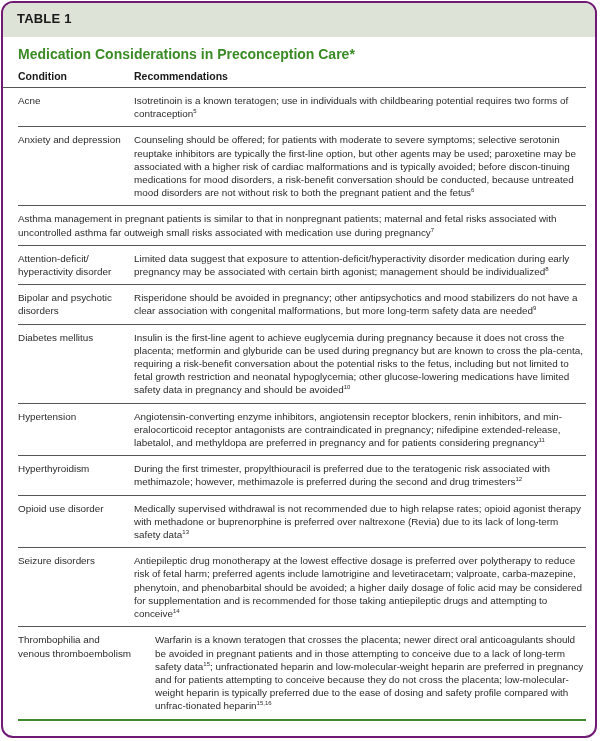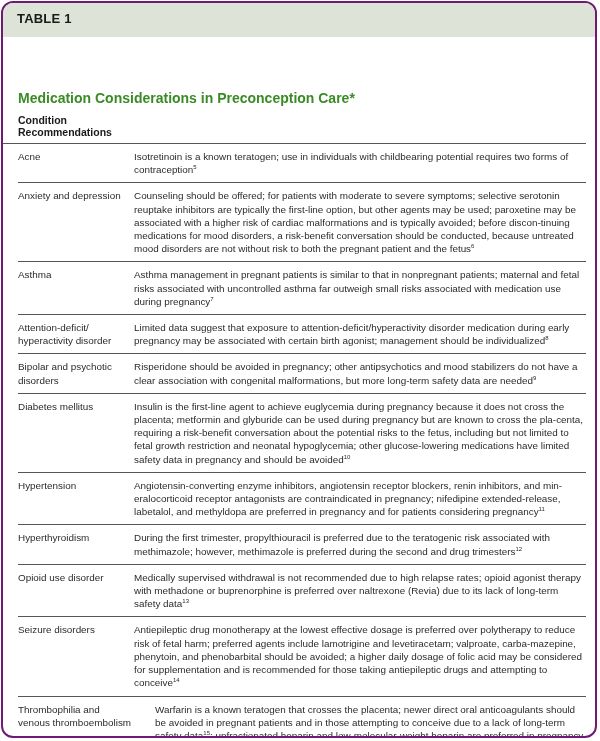--- a/index.html
+++ b/index.html
@@ -6,23 +6,23 @@
   body { width: 600px; height: 741px; overflow: hidden; font-family: "Liberation Sans", sans-serif; color: #222; }
   .frame {
     position: absolute; left: 1px; top: 1px; width: 596px; height: 737px;
     border: 2px solid #701a75; border-radius: 12px; box-sizing: border-box; overflow: hidden; background: #fff;
   }
   .table-label-bar {
     background: #dde3d6; height: 34px; box-sizing: border-box; padding: 8px 0 0 14px;
     font-weight: bold; font-size: 13px; color: #1a1a1a; letter-spacing: 0.2px;
   }
   .title {
-    color: #3a8a25; font-weight: bold; font-size: 14px; padding: 9px 14px 0 15px; height: 17px; margin-top: 44px;
+    color: #3a8a25; font-weight: bold; font-size: 14px; padding: 9px 14px 0 15px; height: 17px;
   }
-  .thead { display: flex; font-weight: bold; font-size: 10.5px; color: #1a1a1a; padding: 7px 0 5px 15px; margin-right: 9px; border-bottom: 1.5px solid #555; flex-direction: column; }
+  .thead { display: flex; font-weight: bold; font-size: 10.5px; color: #1a1a1a; padding: 7px 0 5px 15px; margin-right: 9px; border-bottom: 1.5px solid #555; }
   .c1 { width: 116px; flex: none; }
   .c2 { flex: 1; }
   .rows { margin: 0 9px 12px 15px; }
   .row { display: flex; font-size: 9.9px; line-height: 13.2px; padding: 6px 0 6px 0; border-bottom: 1.5px solid #555; color: #2b2b2b; }
   .row:last-child { border-bottom: 2px solid #3f8a2e; gap: 21px; }
   .row .c2 { padding-right: 2px; }
   sup { font-size: 6px; line-height: 0; vertical-align: super; }
   .footnote { font-size: 8.6px; line-height: 12.2px; color: #333; padding: 6px 9px 0 15px; text-align: justify; }
 </style>
 </head>
@@ -38,21 +38,20 @@
   <div class="rows">
     <div class="row">
         <div class="c1">Acne</div>
         <div class="c2"><span>Isotretinoin is a known teratogen; use in individuals with childbearing potential requires two forms of contraception</span><sup>5</sup></div>
       </div>
     <div class="row">
         <div class="c1">Anxiety and depression</div>
         <div class="c2"><span>Counseling should be offered; for patients with moderate to severe symptoms; selective serotonin reuptake inhibitors are typically the first-line option, but other agents may be used; paroxetine may be associated with a higher risk of cardiac malformations and is typically avoided; before discon-tinuing medications for mood disorders, a risk-benefit conversation should be conducted, because untreated mood disorders are not without risk to both the pregnant patient and the fetus</span><sup>6</sup></div>
       </div>
     <div class="row">
-        <div class="c1">Asthma</div>
         <div class="c2"><span>Asthma management in pregnant patients is similar to that in nonpregnant patients; maternal and fetal risks associated with uncontrolled asthma far outweigh small risks associated with medication use during pregnancy</span><sup>7</sup></div>
       </div>
     <div class="row">
         <div class="c1">Attention-deficit/ hyperactivity disorder</div>
         <div class="c2"><span>Limited data suggest that exposure to attention-deficit/hyperactivity disorder medication during early pregnancy may be associated with certain birth agonist; management should be individualized</span><sup>8</sup></div>
       </div>
     <div class="row">
         <div class="c1">Bipolar and psychotic disorders</div>
         <div class="c2"><span>Risperidone should be avoided in pregnancy; other antipsychotics and mood stabilizers do not have a clear association with congenital malformations, but more long-term safety data are needed</span><sup>9</sup></div>
       </div>

